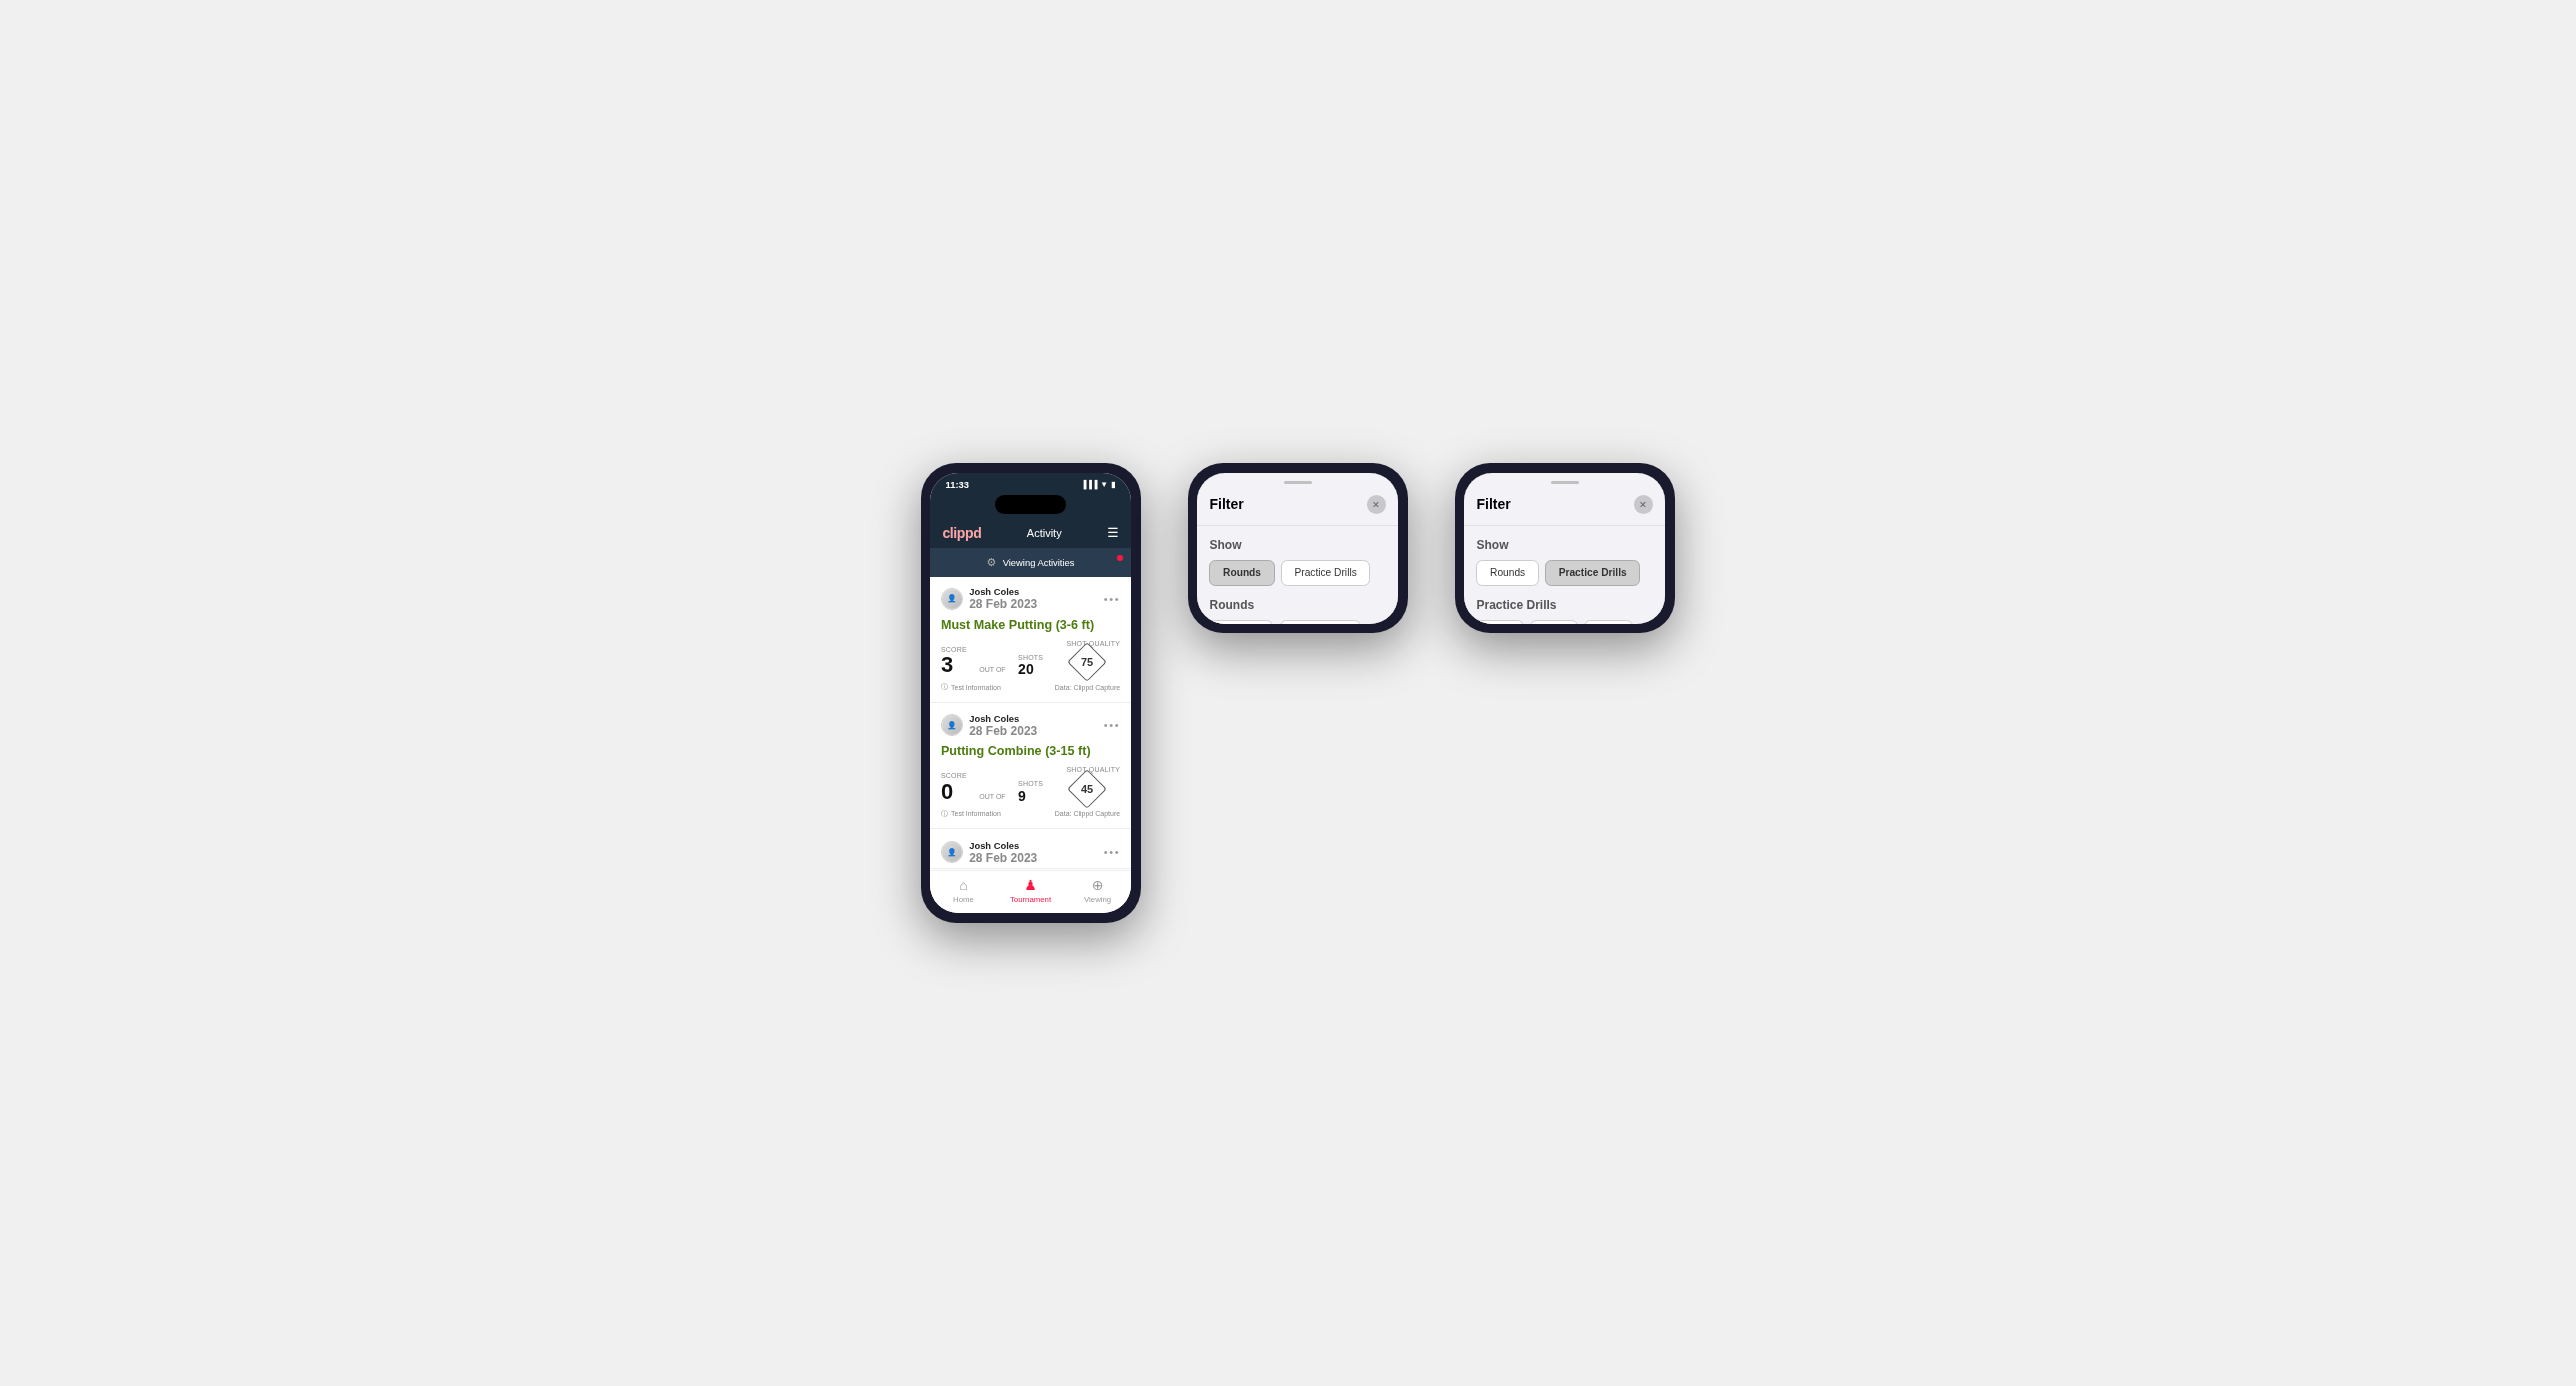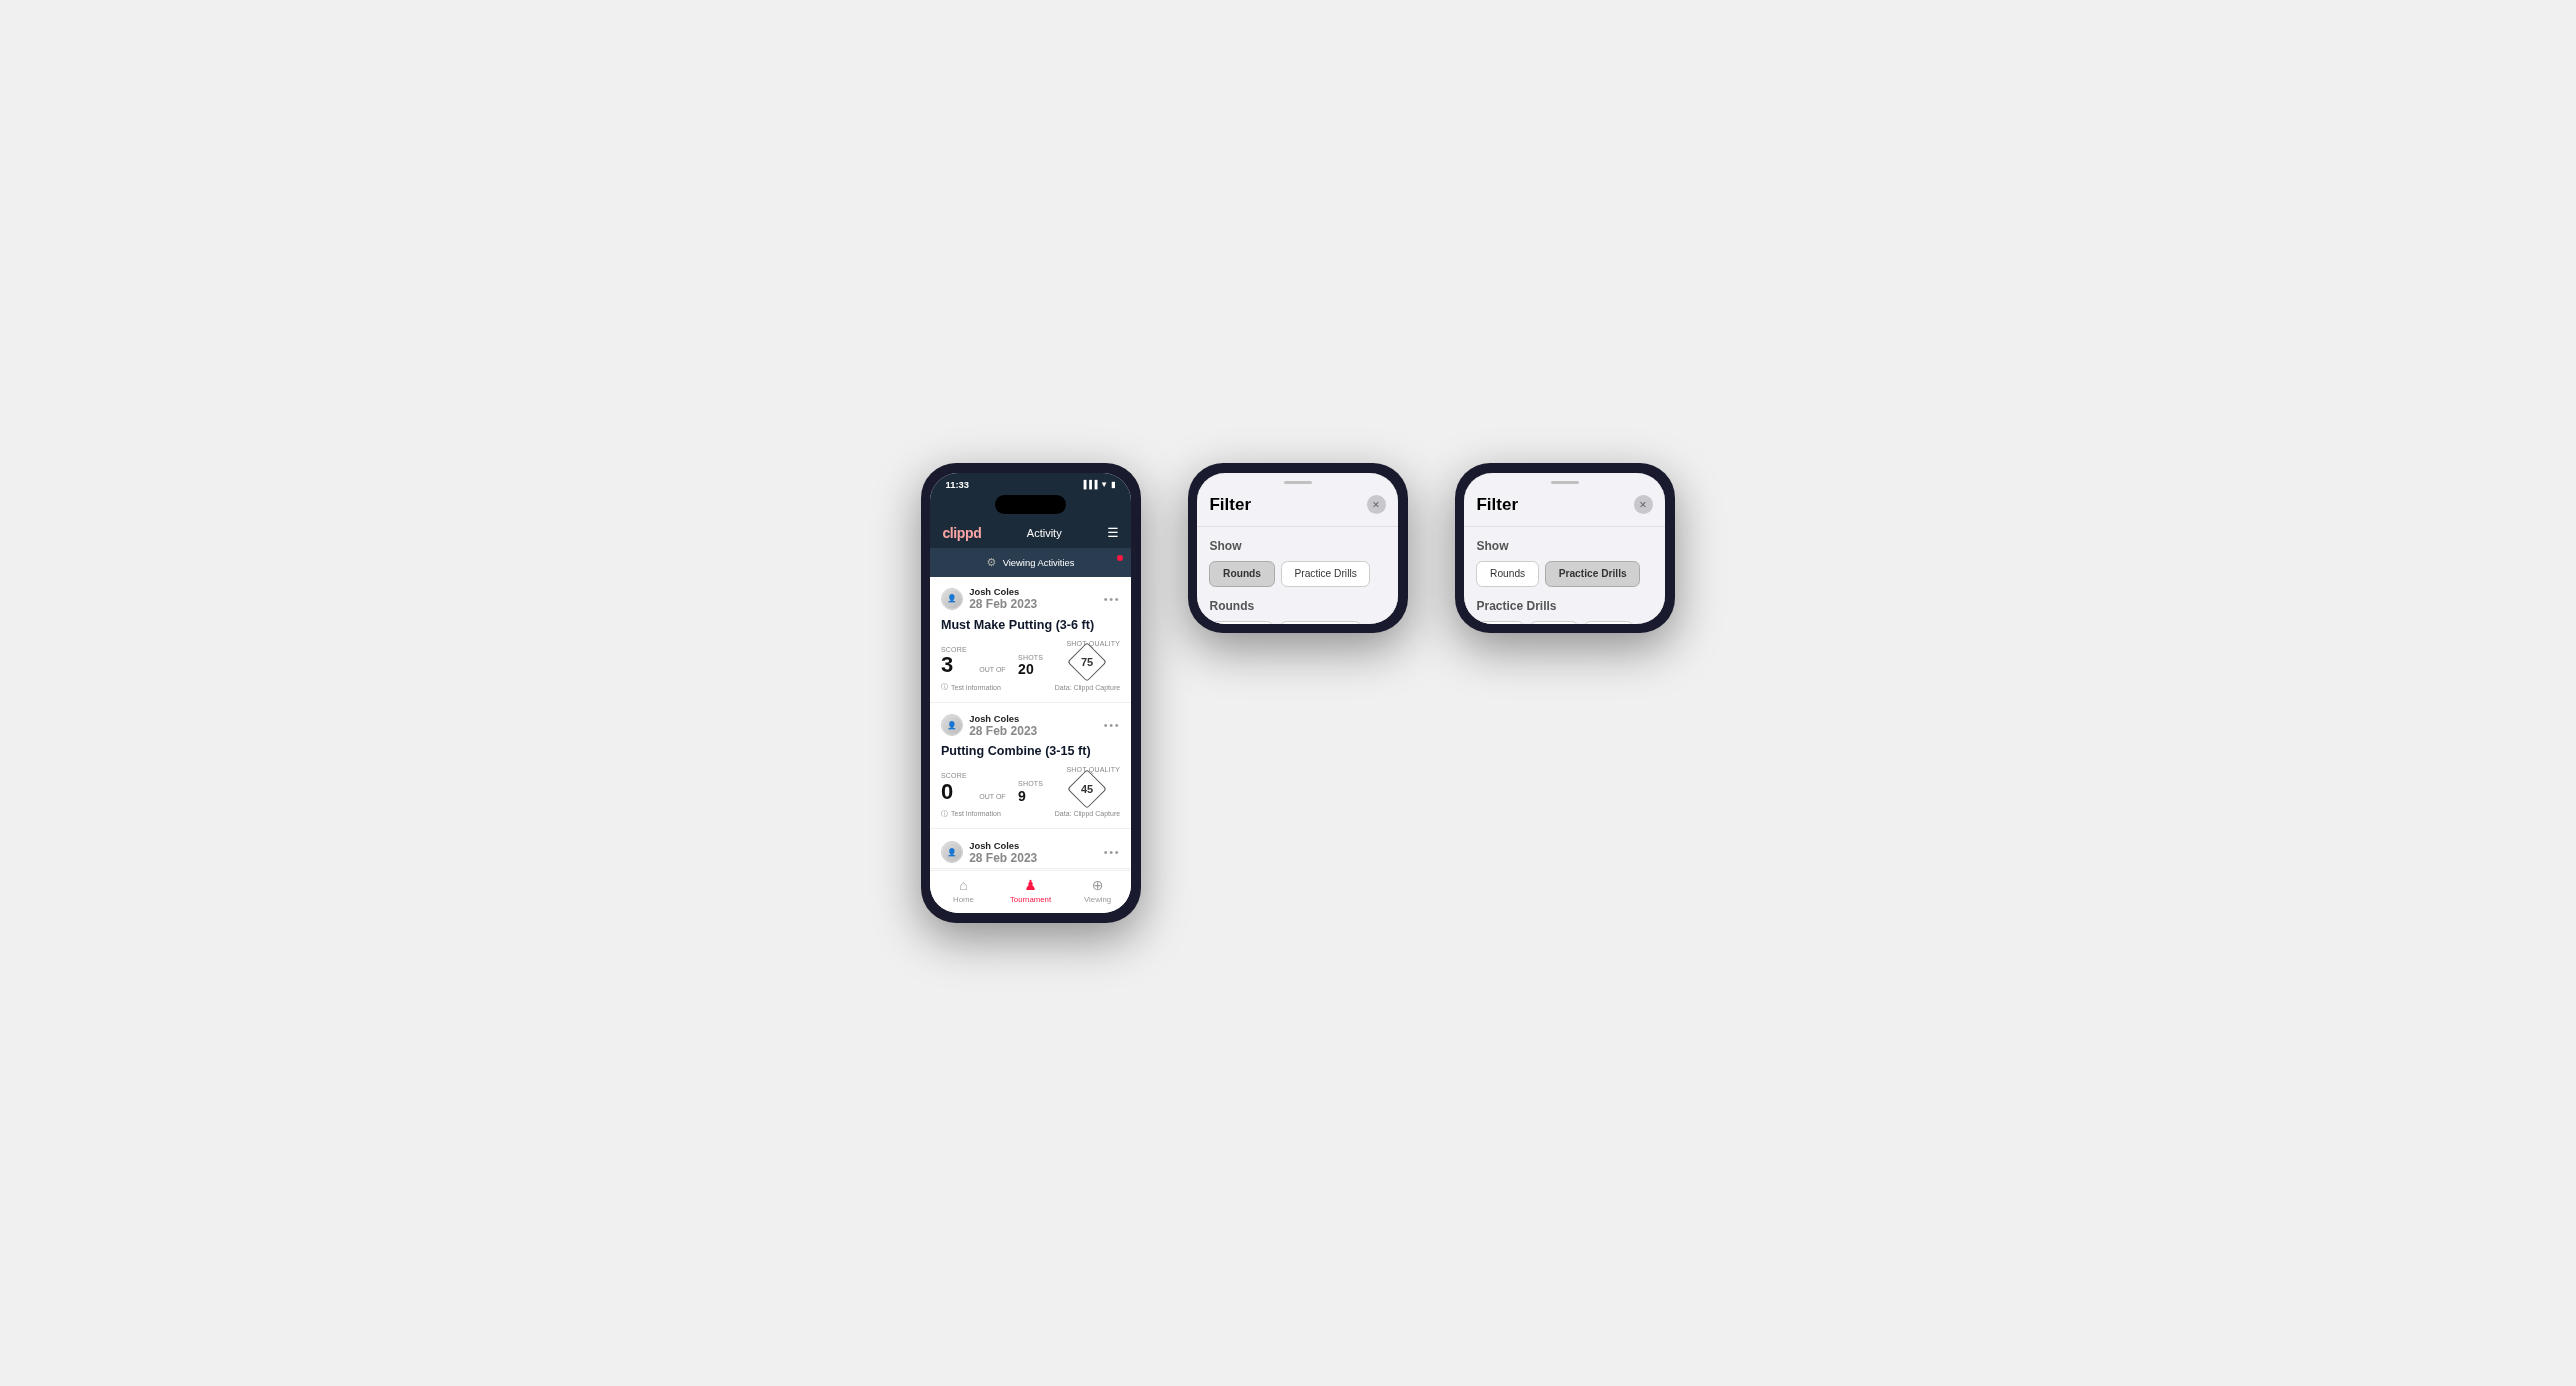--- a/index.html
+++ b/index.html
@@ -193,21 +193,21 @@
 
     .more-dots {
       color: #999;
       font-size: 11px;
       letter-spacing: 1.6px;
     }
 
     .activity-title {
       font-size: 12.6px;
       font-weight: 700;
-      color: #0f172a;
+      color: #4d7c0f;
       margin-bottom: 7.8px;
     }
 
     .stats-row {
       display: flex;
       gap: 9.4px;
       align-items: flex-end;
       margin-bottom: 6.3px;
     }
 
@@ -357,21 +357,21 @@
 
     .modal-header {
       display: flex;
       justify-content: space-between;
       align-items: center;
       padding: 6.3px 12.6px 11px;
       border-bottom: 0.8px solid #e0e0e0;
     }
 
     .modal-title {
-      font-size: 17px;
+      font-size: 14px;
       font-weight: 700;
       color: #000;
     }
 
     .close-btn {
       width: 19px;
       height: 19px;
       background: #c7c7cc;
       border-radius: 50%;
       display: flex;

